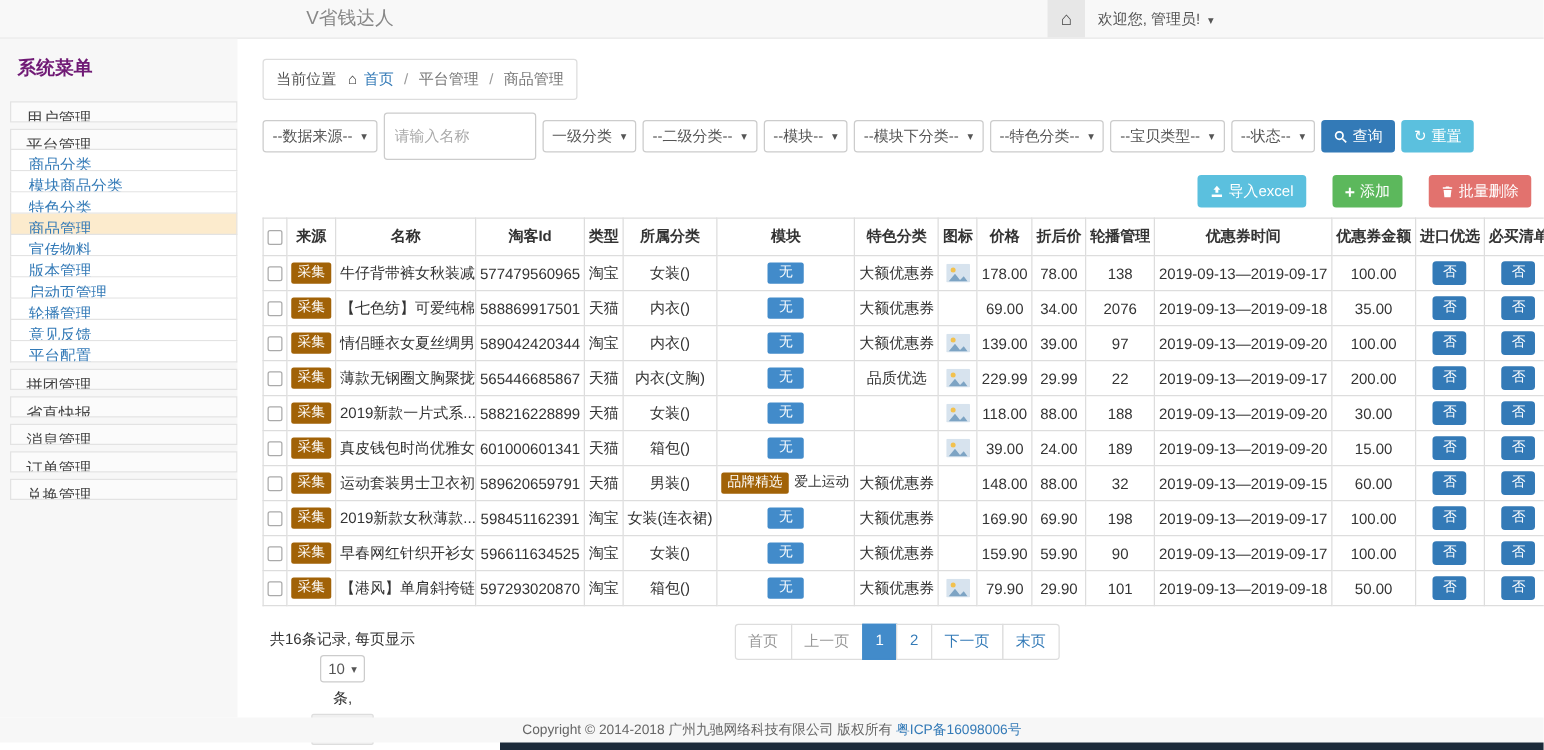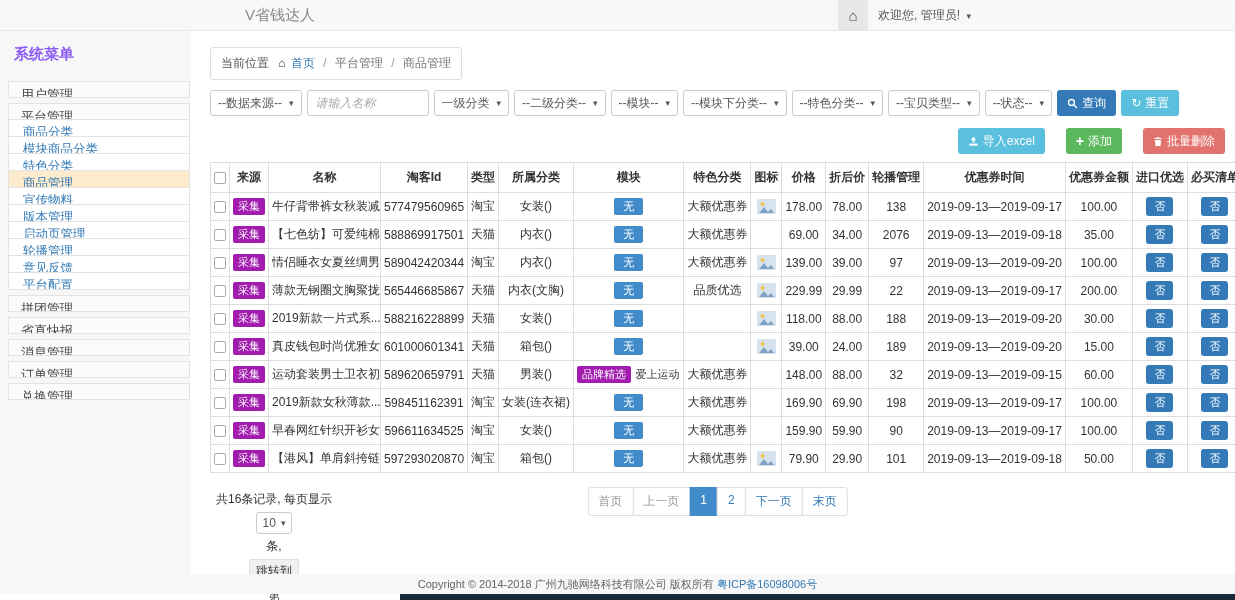--- a/index.html
+++ b/index.html
@@ -13,61 +13,61 @@
   
   .navbar { position:absolute; top:0; left:0; right:0; height:31px; background:#f8f8f8; border-bottom:1px solid #e7e7e7; }
   .brand { position:absolute; left:245px; top:0; line-height:30px; font-size:15px; color:#888; }
   .nav-right { position:absolute; right:258px; top:0; height:30px; display:flex; align-items:stretch; }
   .home-btn { width:30px; background:#e7e7e7; display:flex; align-items:center; justify-content:center; font-size:15px; color:#444; cursor:pointer; }
   .welcome { line-height:30px; padding:0 6px 0 10px; font-size:12px; color:#555; cursor:pointer; white-space:nowrap; }
   .welcome .caret { font-size:9px; color:#555; margin-left:3px; }
 
   
   .sidebar { position:absolute; left:0; top:31px; width:190px; bottom:26px; background:#f7f7f7; padding:6px 0 0 8px; overflow:hidden; }
-  .sidebar-title { color:#8b5cf6; font-size:15px; font-weight:bold; padding:8px 4px 12px 6px; }
+  .sidebar-title { color:#701a75; font-size:15px; font-weight:bold; padding:8px 4px 12px 6px; }
   .menu-item { height:17px; line-height:25px; font-size:12.5px; padding-left:12px; border:1px solid #e3e3e3; background:#fbfbfb; color:#444; cursor:pointer; white-space:nowrap; overflow:hidden; }
   .menu-item.top { margin-top:5px; font-size:13px; }
   .menu-item.sub { background:#fff; color:#337ab7; border-top:none; padding-left:14px; }
   .menu-item.sub.active { background:#fcebcd; }
 
   
   .main { position:absolute; left:210px; top:31px; right:10px; }
 
   .breadcrumb { display:inline-block; margin-top:16px; border:1px solid #ddd; border-radius:3px; background:#fff; padding:7px 10px; font-size:12px; color:#555; }
   .bc-home-icon { color:#333; margin:0 2px 0 6px; }
   .bc-link { color:#337ab7; cursor:pointer; }
   .sep { color:#999; margin:0 5px; }
   .bc-item { color:#777; }
 
   .filter-bar { margin-top:10px; display:flex; align-items:center; gap:5px; }
   #filter-slot { display:contents; }
   .fselect { display:inline-flex; align-items:center; gap:7px; height:26px; border:1px solid #ccc; border-radius:3px; background:#fff; padding:0 7px; font-size:12px; color:#555; cursor:pointer; white-space:nowrap; }
   .fsel-caret { font-size:9px; color:#555; }
-  .ftext { height:26px; width:122px; border:1px solid #ccc; border-radius:3px; padding:0 8px; font-size:12px; color:#555;font-style:italic; }
+  .ftext { height:38px; width:122px; border:1px solid #ccc; border-radius:3px; padding:0 8px; font-size:12px; color:#555; }
   .ftext::placeholder { color:#aaa; }
 
   .btn { display:inline-flex; align-items:center; gap:4px; height:26px; border:none; border-radius:3px; padding:0 10px; font-size:12px; color:#fff; cursor:pointer; font-family:inherit; white-space:nowrap; }
   .btn-search { background:#337ab7; }
   .btn-reset { background:#5bc0de; }
   .btn-import { background:#5bc0de; }
   .btn-add { background:#5cb85c; }
   .btn-del { background:#e2726e; }
   .plus { font-weight:bold; font-size:14px; line-height:1; }
 
   .toolbar { margin-top:12px; display:flex; justify-content:flex-end; gap:21px; }
 
   
   .grid { width:100%; margin-top:8px; border-collapse:collapse; font-size:12px; color:#333; background:#fff; }
   .grid th, .grid td { border:1px solid #ddd; text-align:center; padding:4px 3px; white-space:nowrap; overflow:hidden; }
   .grid th { font-weight:bold; padding:6px 3px; color:#333; }
   .name-cell { max-width:112px; color:#333; }
 
   .cb { display:inline-block; width:12px; height:12px; border:1px solid #aaa; border-radius:2px; background:#fff; cursor:pointer; vertical-align:middle; }
   .badge { display:inline-block; border-radius:2px; color:#fff; font-size:11px; line-height:1; padding:3px 5px; }
-  .badge.orange { background:#a21caf; }
+  .badge.orange { background:#a16207; }
   .badge.blue { background:#428bca; padding:3px 9px; }
   .badge.plain { background:none; color:#333; padding:3px 1px; }
   .pill { display:inline-block; border-radius:3px; color:#fff; font-size:11px; line-height:1; padding:4px 8px; cursor:pointer; }
   .pill.blue { background:#337ab7; }
   .thumb { vertical-align:middle; }
 
   
   .table-footer { position:relative; margin-top:14px; height:32px; font-size:12px; color:#333; }
   .records-info { position:absolute; left:6px; top:4px; display:flex; align-items:center; gap:4px;flex-direction:column; }
   .fselect.small { height:22px; padding:0 6px; gap:5px; }

